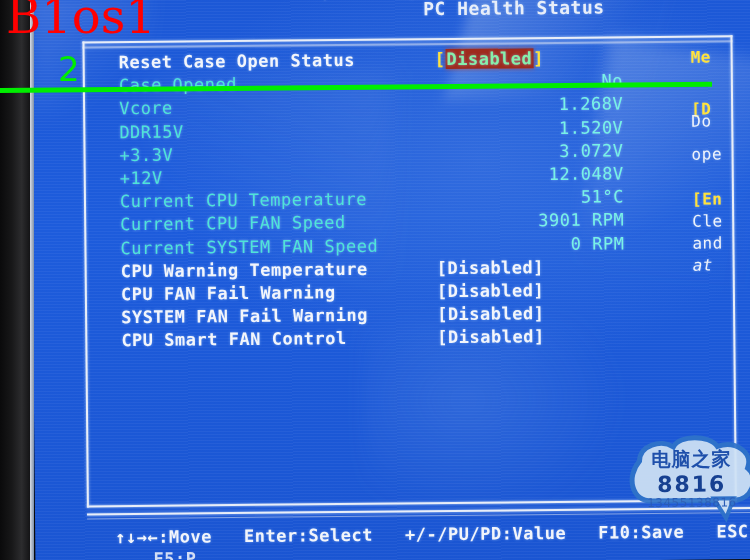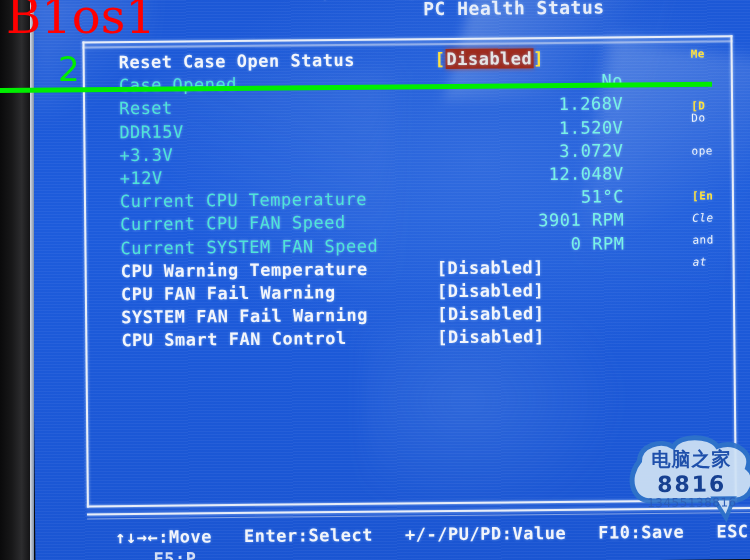--- a/index.html
+++ b/index.html
@@ -115,30 +115,30 @@
   .val.num  { left:380px; text-align:right; width:160px; }
   .val.opt  { left:352px; }
 
   .c-cyan  { color:#4fe4d8; }
   .c-white { color:#f2f5fb; font-weight:bold; }
   .c-val   { color:#78f2e6; }
 
   
   .hl {
     background:#9e2b1d;
-    color:#e5e5e5; font-weight:bold;
+    color:#86efac; font-weight:bold;
     padding:0 1px;
     box-shadow:0 0 4px rgba(190,70,45,.8);
     margin-top:45px;
   }
   .brk { color:#ffe23c; font-weight:bold; }
 
   
   #help { position:absolute; left:660px; top:52px; width:100px; z-index:11; }
-  .help-line { position:absolute; font-size:11px; white-space:pre;
+  .help-line { position:absolute; font-size:16px; white-space:pre;
                text-shadow:0 0 3px rgba(160,200,255,.6); }
   .h-yellow { color:#ffe23c; font-weight:bold; }
   .h-white  { color:#eef3fb; }
 
   
   #keys { position:absolute; left:80px; top:534px; z-index:11;
           font-size:17px; color:#f2f5fb; font-weight:bold; white-space:pre;
           text-shadow:0 0 3px rgba(160,200,255,.6); }
   #keys2 { position:absolute; left:118px; top:556px; z-index:11;
           font-size:17px; color:#f2f5fb; font-weight:bold; white-space:pre;
@@ -201,21 +201,21 @@
         <div id="rows">
             <div class="row" style="top: 10px;">
               <span class="lbl c-white">Reset Case Open Status</span>
               <span class="val opt c-white"><span><span class="brk">[</span><span class="hl">Disabled</span><span class="brk">]</span></span></span>
             </div>
             <div class="row" style="top: 33.2px;">
               <span class="lbl c-cyan">Case Opened</span>
               <span class="val num c-val">No</span>
             </div>
             <div class="row" style="top: 56.4px;">
-              <span class="lbl c-cyan">Reset</span>
+              <span class="lbl c-cyan">Vcore</span>
               <span class="val num c-val">1.268V</span>
             </div>
             <div class="row" style="top: 79.6px;">
               <span class="lbl c-cyan">DDR15V</span>
               <span class="val num c-val">1.520V</span>
             </div>
             <div class="row" style="top: 102.8px;">
               <span class="lbl c-cyan">+3.3V</span>
               <span class="val num c-val">3.072V</span>
             </div>
@@ -254,21 +254,21 @@
           </div>
       </div>
 
       <div id="help">
         <div class="help-line h-yellow" style="top:8px;left:0">Me</div>
         <div id="help-lines">
             <div class="help-line h-yellow" style="top: 60px; left: 0px;">[D</div>
             <div class="help-line h-white" style="top: 72px; left: 0px;">Do</div>
             <div class="help-line h-white" style="top: 105px; left: 0px;">ope</div>
             <div class="help-line h-yellow" style="top: 150px; left: 0px;">[En</div>
-            <div class="help-line h-white" style="top: 172px; left: 0px; font-style: italic;">Cle</div>
+            <div class="help-line h-white" style="top: 172px; left: 0px;">Cle</div>
             <div class="help-line h-white" style="top: 194px; left: 0px;">and</div>
             <div class="help-line h-white" style="top: 216px; left: 0px; font-style: italic;">at</div>
           </div>
       </div>
 
       <div id="statusbar-top"></div>
       <div id="statusbar-top2"></div>
       <div id="keys">↑↓→←:Move   Enter:Select   +/-/PU/PD:Value   F10:Save   ESC:E</div>
       <div id="keys2">F5:P</div>
 

